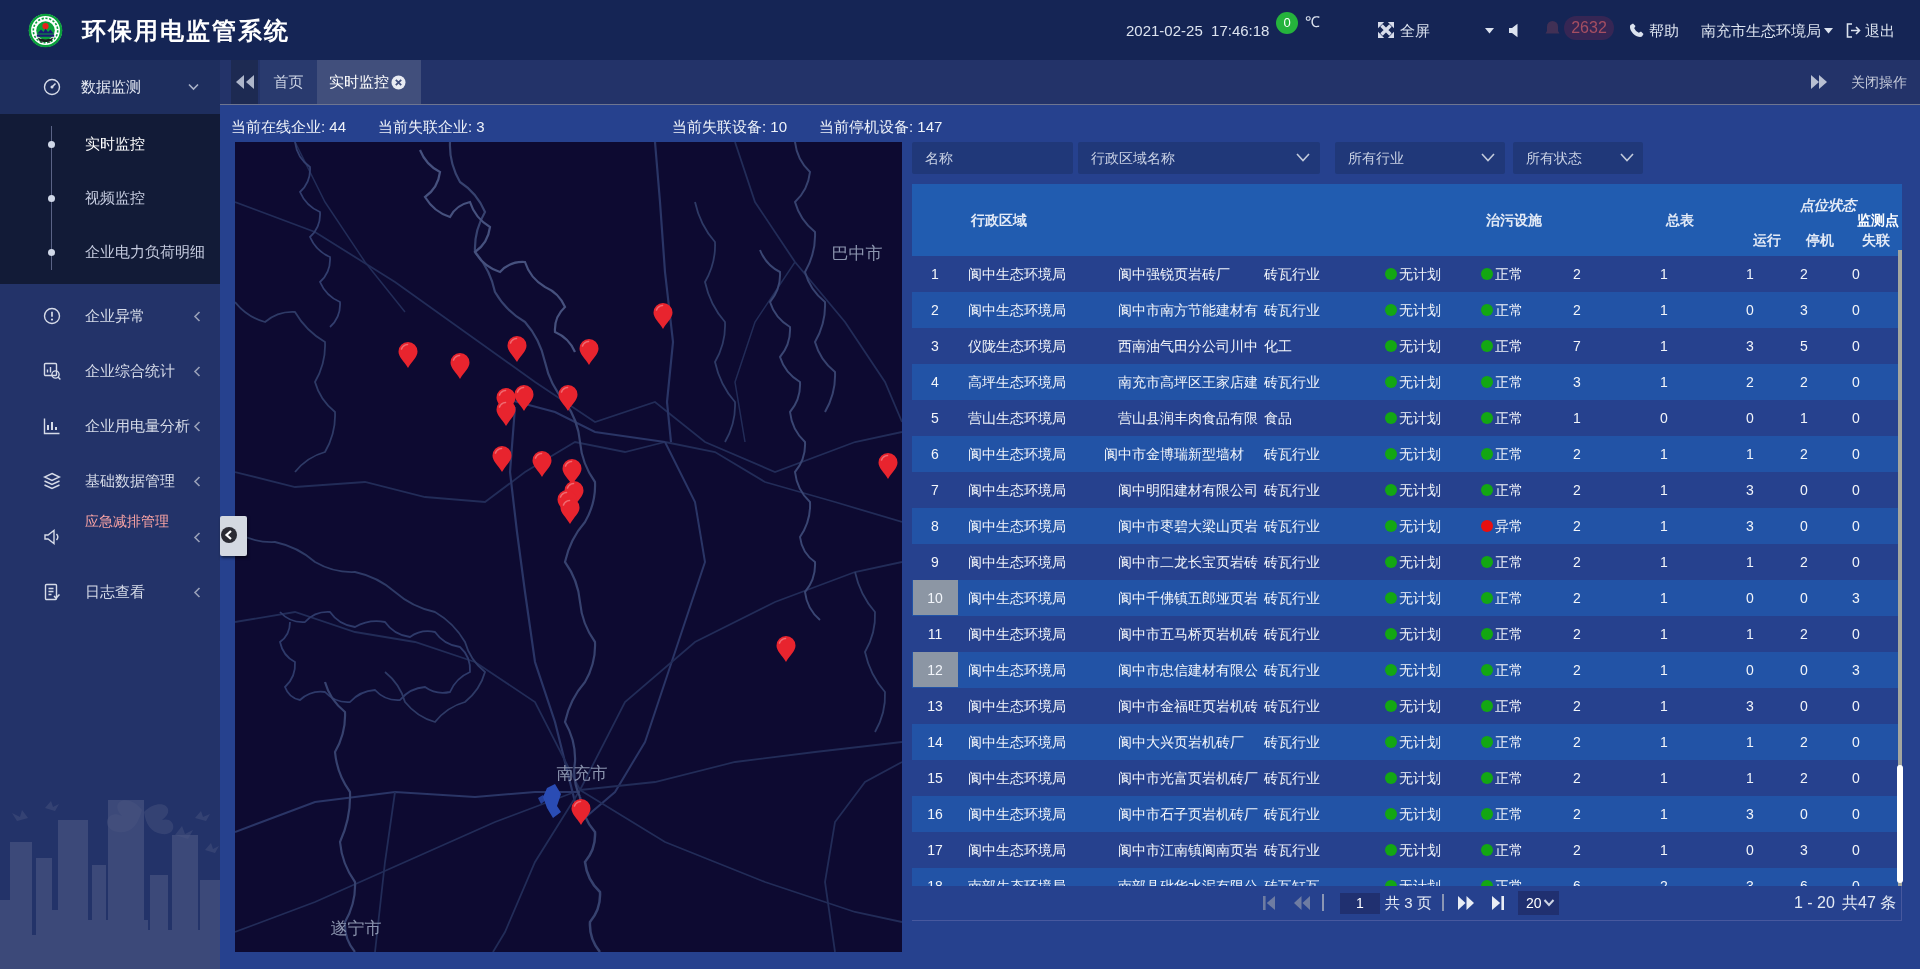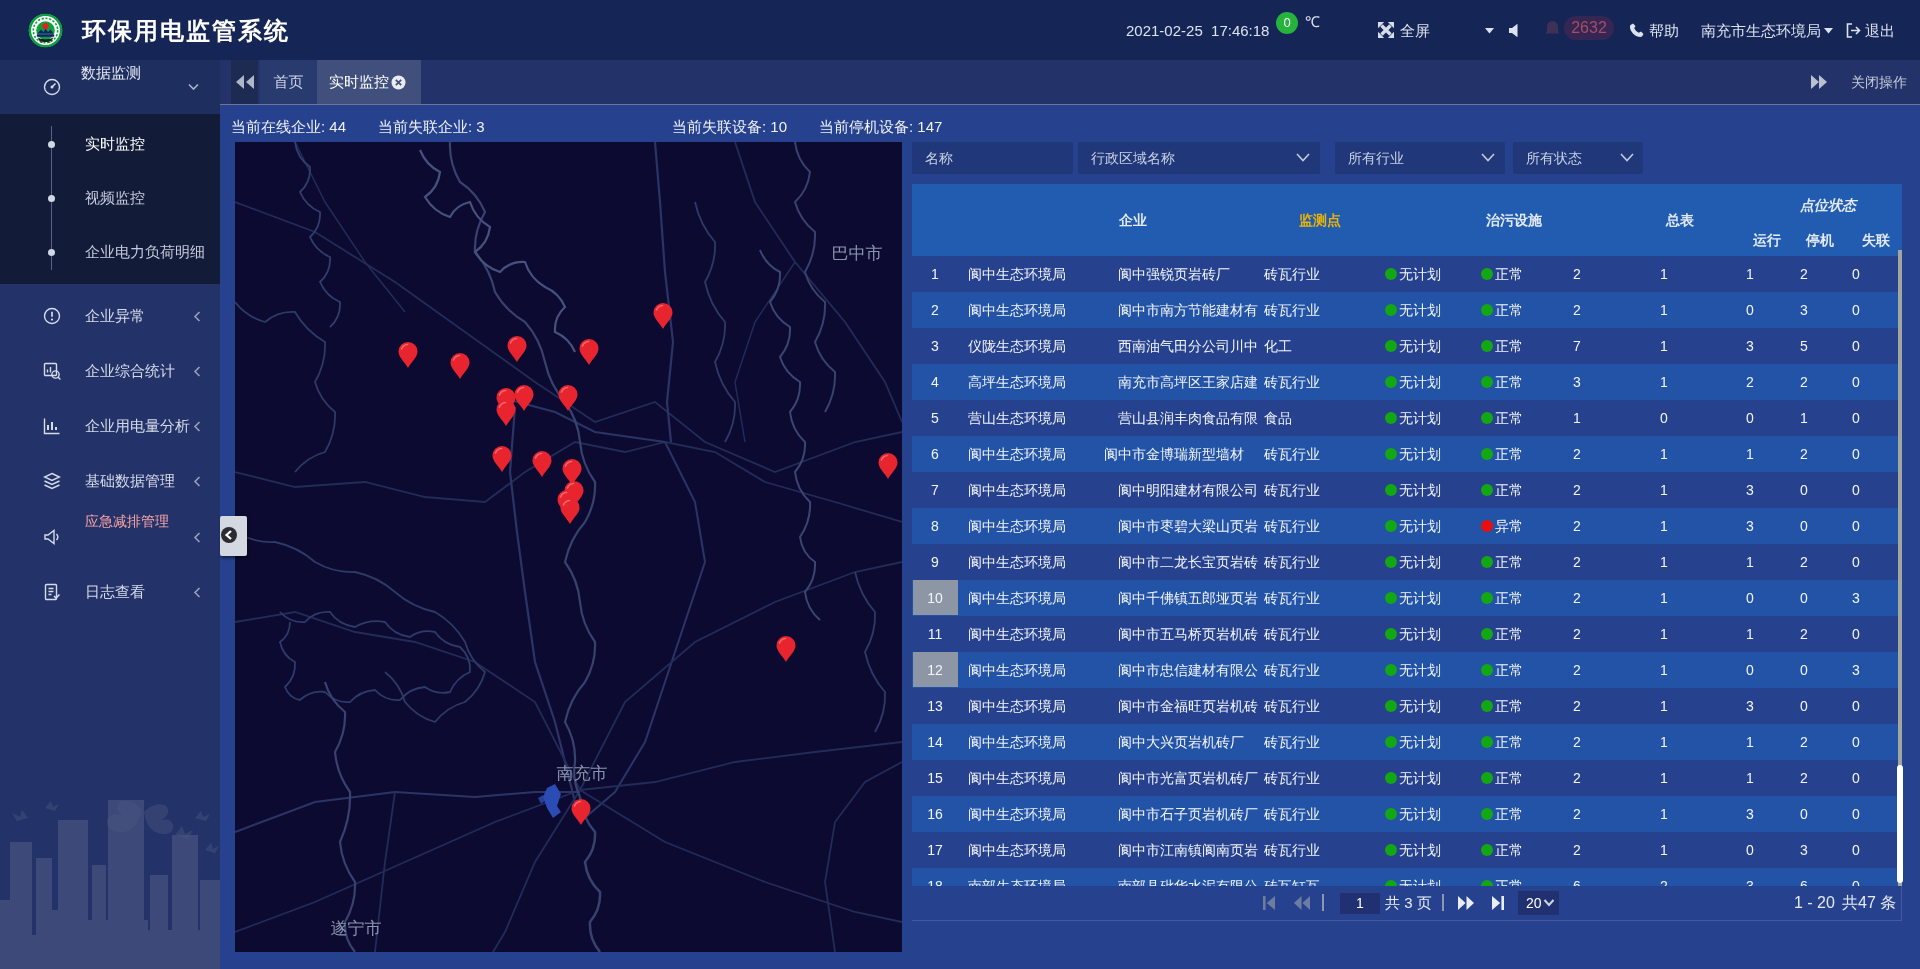--- a/index.html
+++ b/index.html
@@ -82,21 +82,21 @@
 <path d="M28 38 l-6 -8 l-2 7 l-8 -4 l5 8 Z"></path>
         <path d="M45 28 l6 -7 l2 6 l6 -3 l-4 7 Z"></path>
 <path d="M205 70 l6 -7 l2 6 l6 -3 l-4 7 Z"></path>
 </g>
     </svg>
     <svg class="abs" style="left:43px;top:78px;" width="18" height="18" viewBox="0 0 18 18" fill="none" stroke="#d6dbe8" stroke-width="1.4">
       <circle cx="9" cy="9" r="7.5"></circle>
       <path d="M9 9 L12.5 5.5" stroke-width="1.6"></path>
       <circle cx="9" cy="9" r="1.5" fill="#d6dbe8" stroke="none"></circle>
     </svg>
-<div class="abs" style="left:81px;top:61px;height:24px;line-height:24px;font-size:15px;color:#e8ecf5;white-space:nowrap;">数据监测</div>
+<div class="abs" style="left:81px;top:75px;height:24px;line-height:24px;font-size:15px;color:#e8ecf5;white-space:nowrap;">数据监测</div>
 <svg class="abs" style="left:188px;top:83px;" width="11" height="8" viewBox="0 0 11 8" fill="none" stroke="#aab2c8" stroke-width="1.6">
       <path d="M1 1.5 L5.5 6 L10 1.5"></path>
     </svg>
 <div class="abs" style="left:51px;top:126px;width:1px;height:144px;background:#5a6386;"></div>
 <div class="abs" style="left:48px;top:141px;width:7px;height:7px;border-radius:50%;background:#d0d8e8;"></div>
 <div class="abs" style="left:85px;top:132px;height:24px;line-height:24px;font-size:15px;color:#ffffff;white-space:nowrap;">实时监控</div>
 <div class="abs" style="left:48px;top:195px;width:7px;height:7px;border-radius:50%;background:#d0d8e8;"></div>
 <div class="abs" style="left:85px;top:186px;height:24px;line-height:24px;font-size:15px;color:#c6cce0;white-space:nowrap;">视频监控</div>
 <div class="abs" style="left:48px;top:249px;width:7px;height:7px;border-radius:50%;background:#d0d8e8;"></div>
 <div class="abs" style="left:85px;top:240px;height:24px;line-height:24px;font-size:15px;color:#c6cce0;white-space:nowrap;">企业电力负荷明细</div>
@@ -303,23 +303,23 @@
 <svg class="abs" style="left:1296px;top:153px;" width="14" height="9" viewBox="0 0 14 9" fill="none" stroke="#c2cadb" stroke-width="1.6">
       <path d="M1 1 L7 7.5 L13 1"></path>
     </svg>
 <svg class="abs" style="left:1481px;top:153px;" width="14" height="9" viewBox="0 0 14 9" fill="none" stroke="#c2cadb" stroke-width="1.6">
       <path d="M1 1 L7 7.5 L13 1"></path>
     </svg>
 <svg class="abs" style="left:1620px;top:153px;" width="14" height="9" viewBox="0 0 14 9" fill="none" stroke="#c2cadb" stroke-width="1.6">
       <path d="M1 1 L7 7.5 L13 1"></path>
     </svg>
 <div class="abs" style="left:912px;top:184px;width:990px;height:72px;background:#215cb0;"></div>
-<div class="abs" style="left:833px;top:208px;width:600px;height:24px;line-height:24px;font-size:14px;color:#e3eaf6;text-align:center;font-weight:bold;">企业</div>
+<div class="abs" style="left:699px;top:208px;width:600px;height:24px;line-height:24px;font-size:14px;color:#e3eaf6;text-align:center;font-weight:bold;">行政区域</div>
 <div class="abs" style="left:1214px;top:208px;width:600px;height:24px;line-height:24px;font-size:14px;color:#e3eaf6;text-align:center;font-weight:bold;">治污设施</div>
-<div class="abs" style="left:1299px;top:208px;width:600px;height:24px;line-height:24px;font-size:14px;color:#eab308;text-align:left;font-weight:bold;">监测点</div>
+<div class="abs" style="left:1299px;top:208px;width:600px;height:24px;line-height:24px;font-size:14px;color:#ffffff;text-align:right;font-weight:bold;">监测点</div>
 <div class="abs" style="left:1380px;top:208px;width:600px;height:24px;line-height:24px;font-size:14px;color:#e3eaf6;text-align:center;font-weight:bold;">总表</div>
 <div class="abs" style="left:1467px;top:228px;width:600px;height:24px;line-height:24px;font-size:14px;color:#e3eaf6;text-align:center;font-weight:bold;">运行</div>
 <div class="abs" style="left:1520px;top:228px;width:600px;height:24px;line-height:24px;font-size:14px;color:#e3eaf6;text-align:center;font-weight:bold;">停机</div>
 <div class="abs" style="left:1576px;top:228px;width:600px;height:24px;line-height:24px;font-size:14px;color:#e3eaf6;text-align:center;font-weight:bold;">失联</div>
 <div class="abs" style="left:1528px;top:193px;width:600px;height:24px;line-height:24px;font-size:14px;color:#e3eaf6;text-align:center;font-weight:bold;font-style:italic;">点位状态</div>
 <div class="abs" style="left:912px;top:256px;width:990px;height:630px;overflow:hidden;">
 <div class="abs" style="left:0;top:0px;width:990px;height:36px;background:#26418e;font-size:14px;color:#f2f5fa;">
 <div class="abs" style="left:0px;top:0px;width:46px;height:36px;line-height:36px;text-align:center;">1</div>
 <div class="abs" style="left:56px;top:0px;height:36px;line-height:36px;white-space:nowrap;">阆中生态环境局</div>
 <div class="abs" style="left:206px;top:0px;width:144px;height:36px;line-height:36px;white-space:nowrap;overflow:hidden;">阆中强锐页岩砖厂</div>

